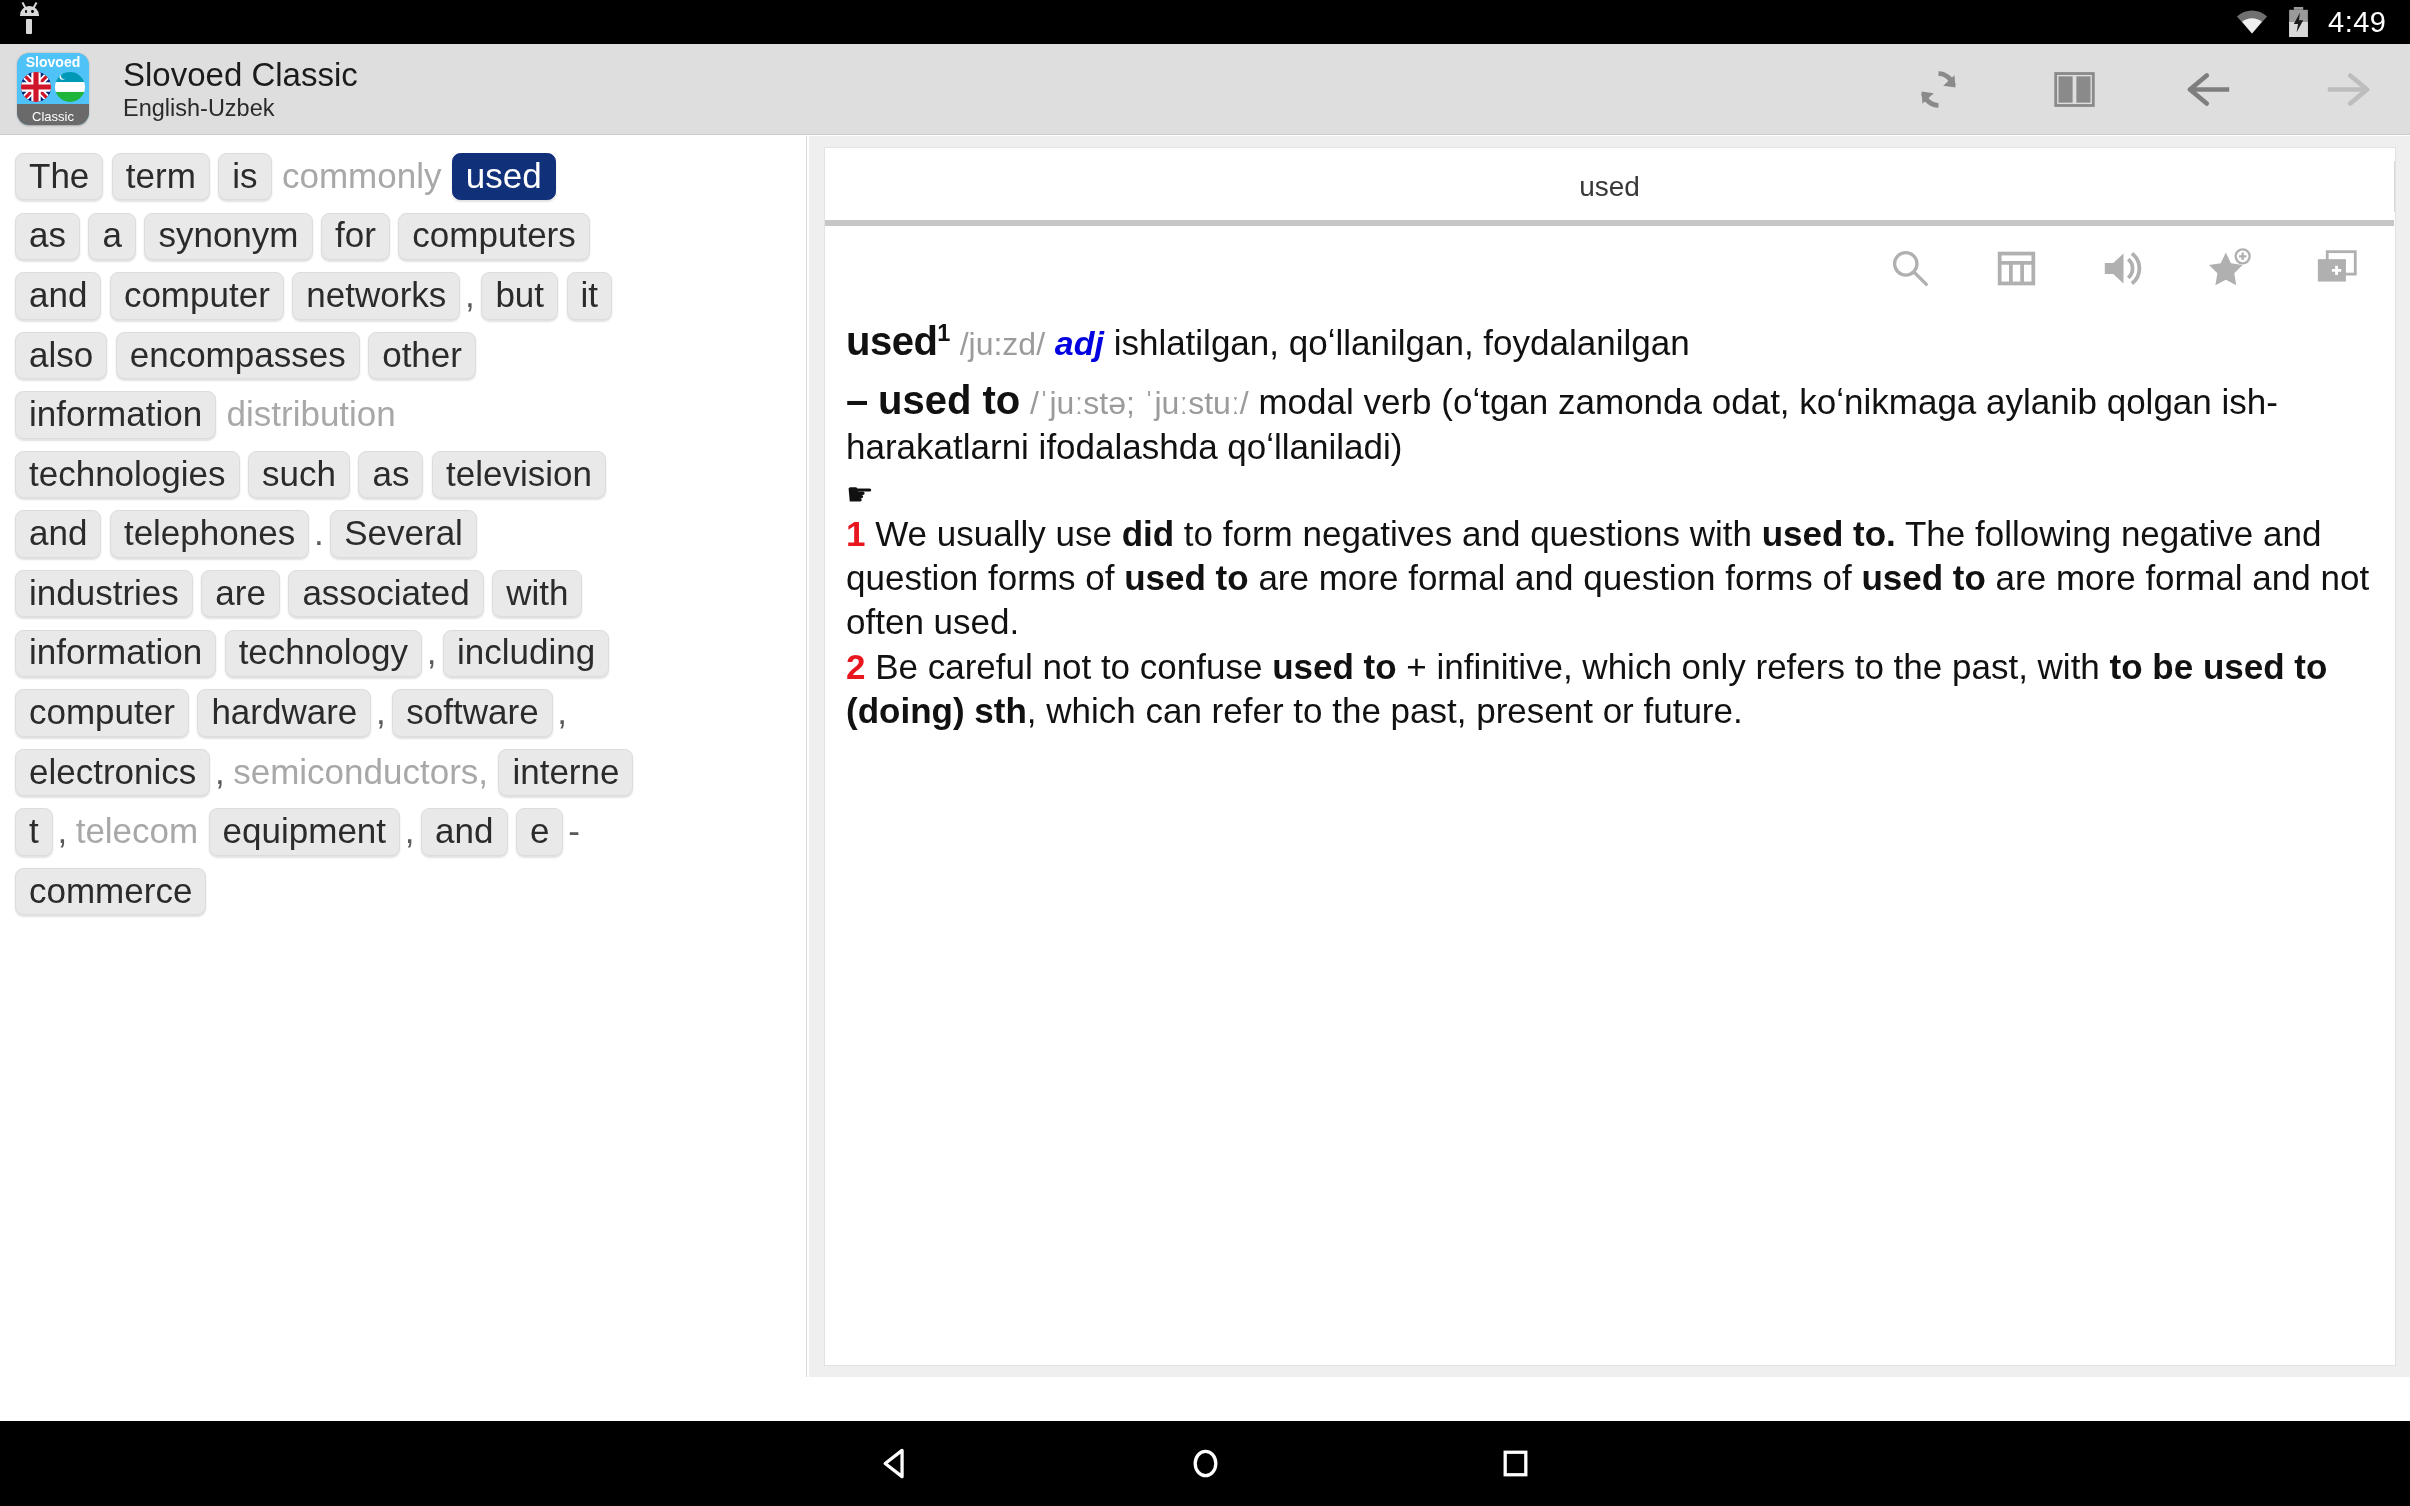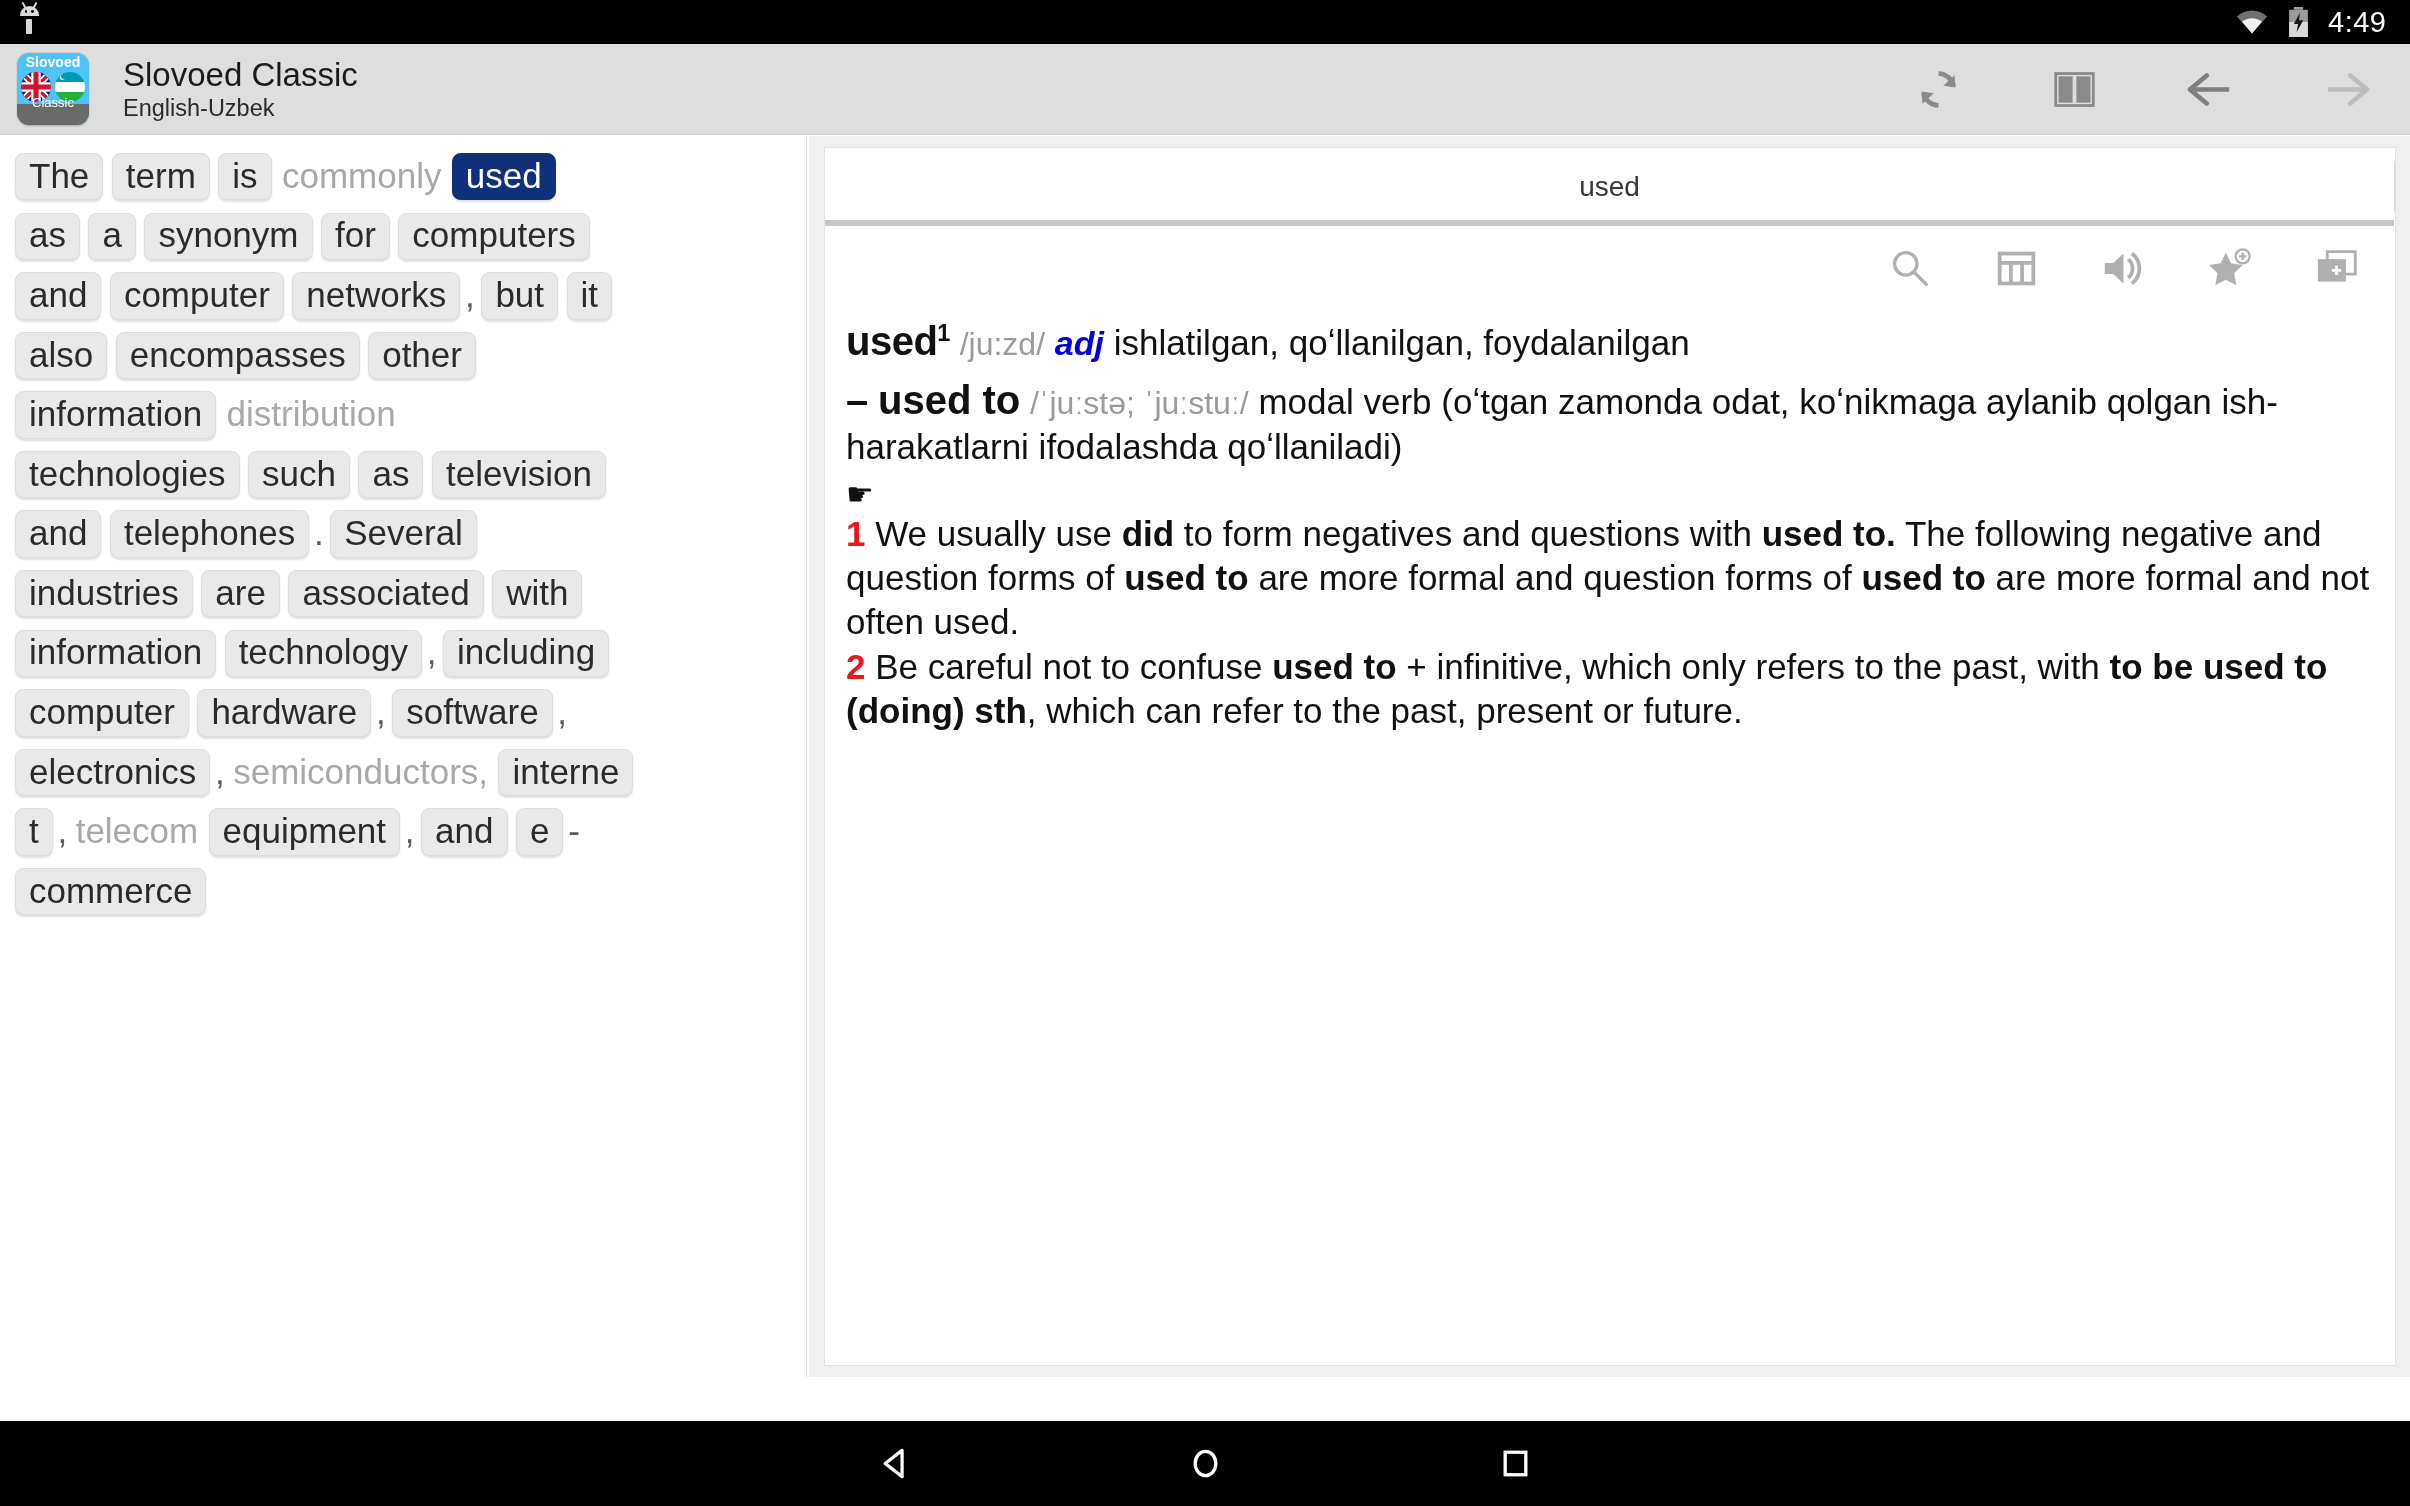--- a/index.html
+++ b/index.html
@@ -76,21 +76,21 @@
     position: absolute; top: 0.9px; left: 0; width: 100%;
     text-align: center; color: #ffffff;
     font-size: 14px; font-weight: bold;
     font-family: "Liberation Sans", sans-serif;
   }
   #app-icon .classic-band {
     position: absolute; bottom: 0; left: 0; width: 100%; height: 21px;
     background: #6a6a6a;
   }
   #app-icon .classic-word {
-    position: absolute; bottom: 15px; left: 0; width: 100%;
+    position: absolute; bottom: 1px; left: 0; width: 100%;
     text-align: center; color: #ffffff; font-size: 13px;
     font-family: "Liberation Sans", sans-serif;
   }
   #app-icon .flag { position: absolute; top: 19px; width: 30px; height: 30px; border-radius: 50%; overflow: hidden; }
   #app-icon .flag.uk { left: 3.8px; background: #00247d; }
   #app-icon .flag.uz { left: 38px; }
   #app-title-block { margin-left: 34px; line-height: 1.08; }
   #app-title {
     font-size: 33px; color: #1b1b1b;
     font-family: "Liberation Sans", sans-serif;

